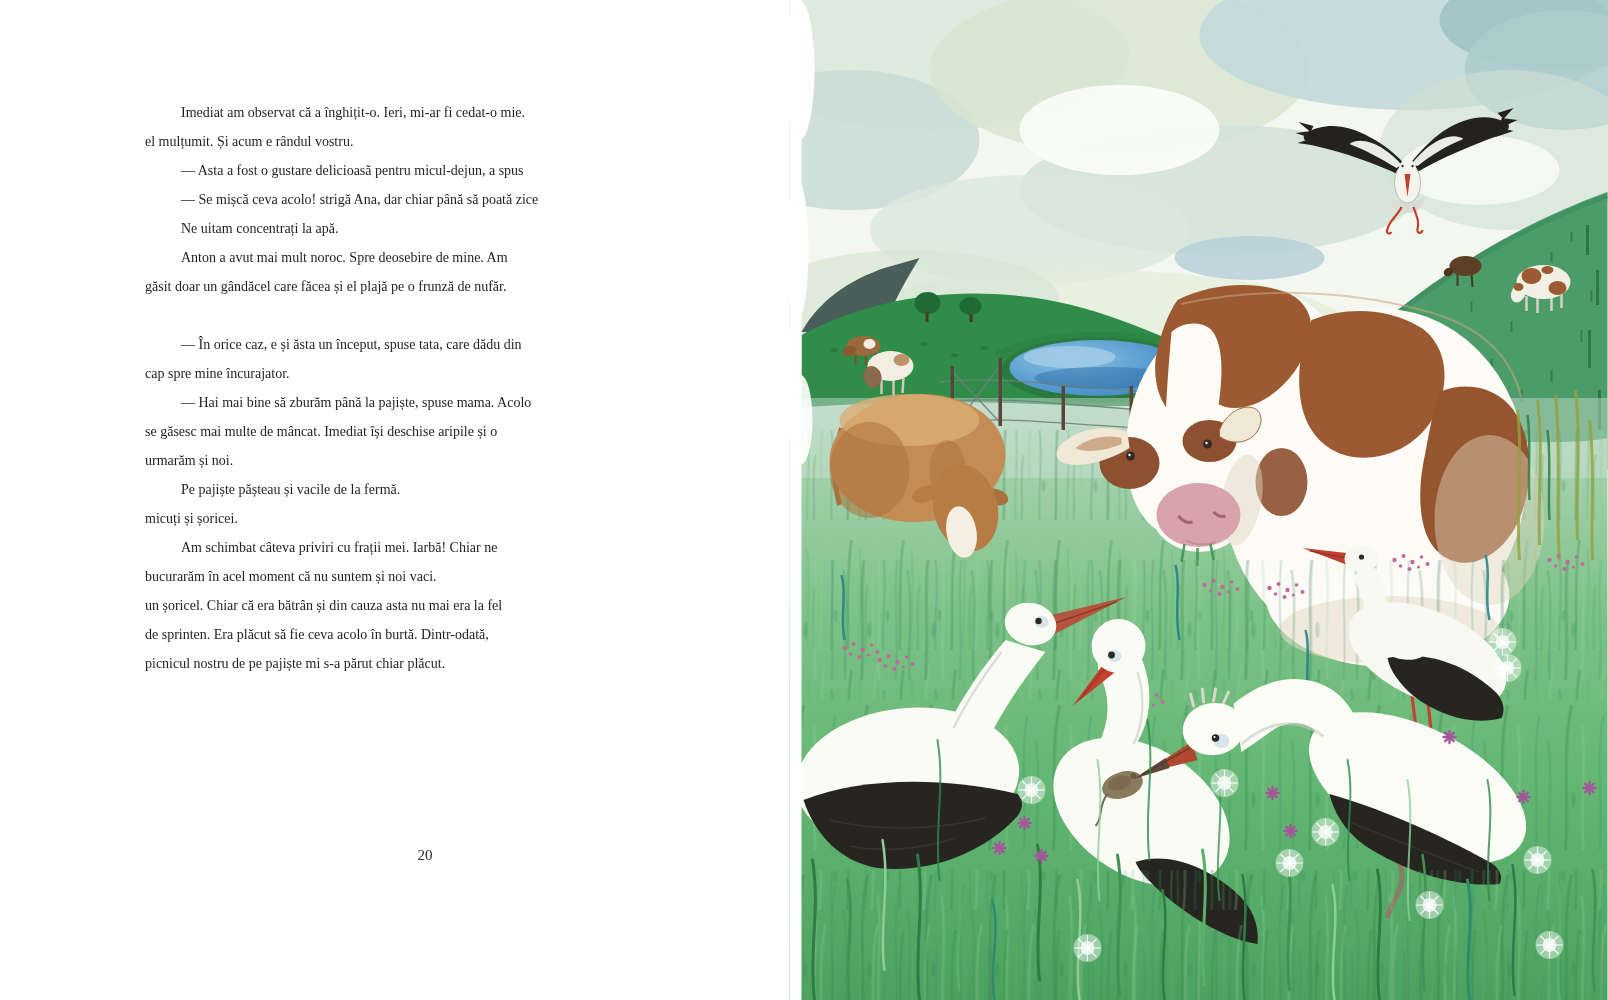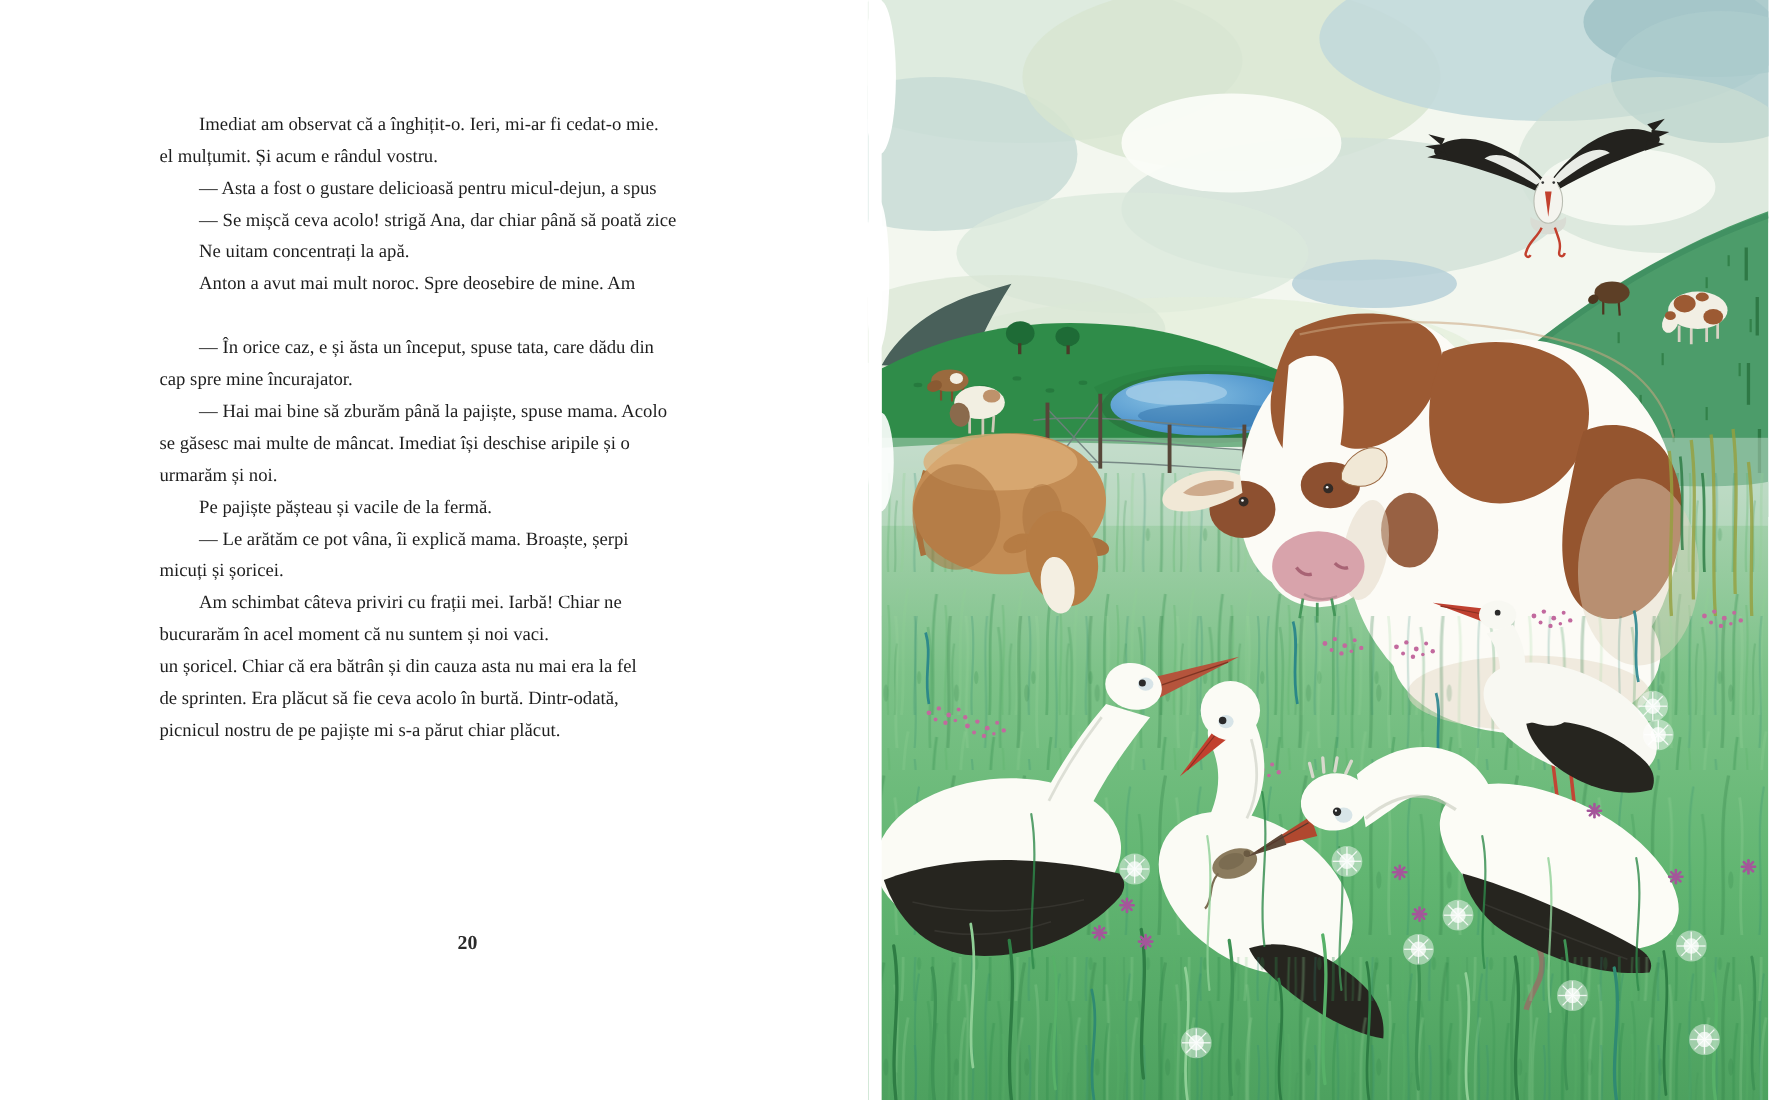--- a/index.html
+++ b/index.html
@@ -1,49 +1,49 @@
 <!DOCTYPE html>
 <html><head>
 <meta charset="utf-8">
 <style>
   html,body{margin:0;padding:0;background:#ffffff;}
   .spread{position:relative;width:1608px;height:1000px;background:#ffffff;overflow:hidden;
           font-family:"Liberation Serif", serif;}
   .page-left{position:absolute;left:0;top:0;width:790px;height:1000px;background:#ffffff;}
   .text-block{position:absolute;left:145px;top:98px;width:620px;color:#1e1e1e;
-              font-size:17px;line-height:29px;}
+              font-size:14px;line-height:29px;}
   .line{height:29px;line-height:29px;white-space:pre;}
   .indent{padding-left:36px;}
   .gap{height:29px;}
   .page-number{position:absolute;left:145px;top:847px;width:560px;text-align:center;
-               font-size:18px;color:#2a2a2a;font-weight:bold;}
+               font-size:15px;color:#2a2a2a;}
   .illustration{position:absolute;left:789px;top:0;width:819px;height:1000px;}
   .illustration svg{display:block;}
 </style>
 </head>
 <body>
 
 <div class="spread">
 
   <div class="page-left">
     <div class="text-block">
         <div class="line indent">Imediat am observat că a înghițit-o. Ieri, mi-ar fi cedat-o mie.</div>
         <div class="line">el mulțumit. Și acum e rândul vostru.</div>
         <div class="line indent">— Asta a fost o gustare delicioasă pentru micul-dejun, a spus</div>
         <div class="line indent">— Se mișcă ceva acolo! strigă Ana, dar chiar până să poată zice</div>
         <div class="line indent">Ne uitam concentrați la apă.</div>
         <div class="line indent">Anton a avut mai mult noroc. Spre deosebire de mine. Am</div>
+        <div class="line">găsit doar un gândăcel care făcea și el plajă pe o frunză de nufăr.</div>
         <div class="line gap"></div>
         <div class="line indent">— În orice caz, e și ăsta un început, spuse tata, care dădu din</div>
         <div class="line">cap spre mine încurajator.</div>
         <div class="line indent">— Hai mai bine să zburăm până la pajiște, spuse mama. Acolo</div>
         <div class="line">se găsesc mai multe de mâncat. Imediat își deschise aripile și o</div>
         <div class="line">urmarăm și noi.</div>
         <div class="line indent">Pe pajiște pășteau și vacile de la fermă.</div>
-        <div class="line indent">— Le arătăm ce pot vâna, îi explică mama. Broaște, șerpi</div>
         <div class="line">micuți și șoricei.</div>
         <div class="line indent">Am schimbat câteva priviri cu frații mei. Iarbă! Chiar ne</div>
         <div class="line">bucurarăm în acel moment că nu suntem și noi vaci.</div>
         <div class="line">un șoricel. Chiar că era bătrân și din cauza asta nu mai era la fel</div>
         <div class="line">de sprinten. Era plăcut să fie ceva acolo în burtă. Dintr-odată,</div>
         <div class="line">picnicul nostru de pe pajiște mi s-a părut chiar plăcut.</div>
       </div>
     <div class="page-number">20</div>
   </div>
 

